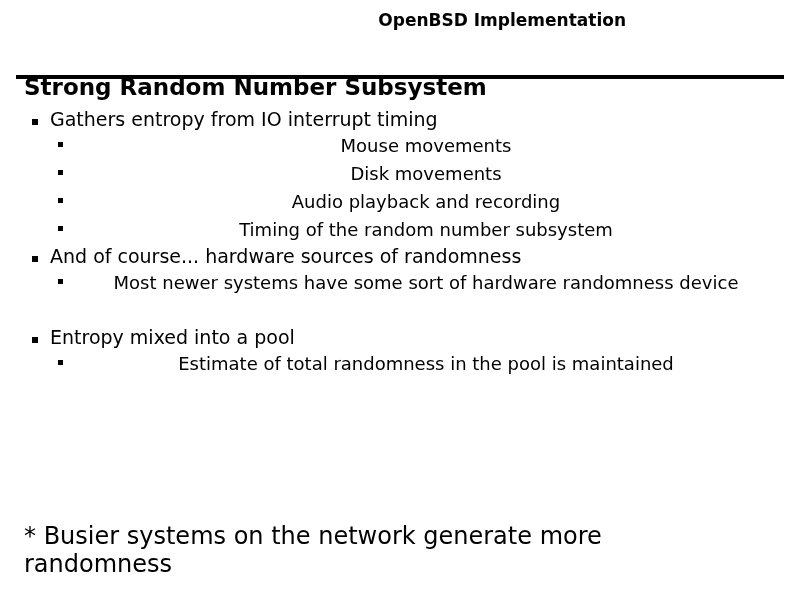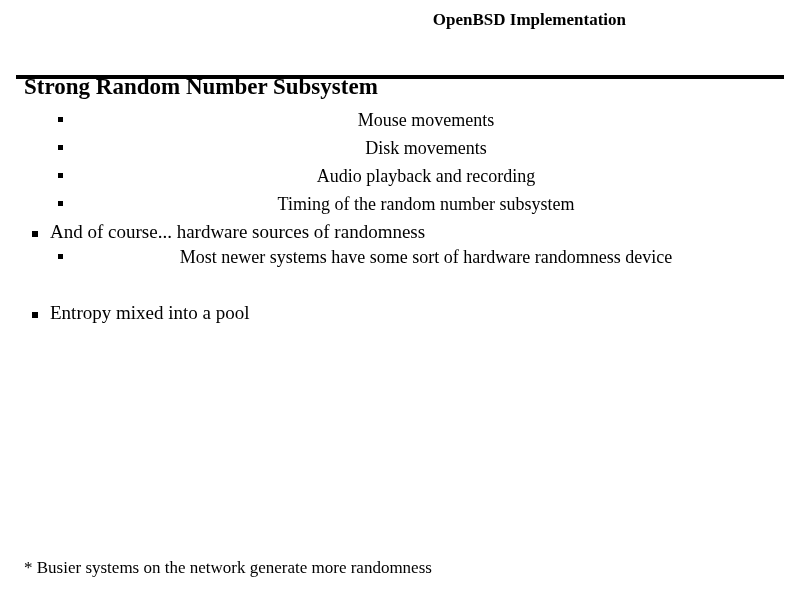--- a/index.html
+++ b/index.html
@@ -12,21 +12,20 @@
     background: #ffffff;
     font-family: "DejaVu Sans", sans-serif;
     color: #000000;
     overflow: hidden;
   }
   .slide {
     position: relative;
     width: 650px;
     height: 600px;
     box-sizing: border-box;
-    font-family: Liberation Serif, serif;
   }
   .header-right {
     position: absolute;
     top: 10px;
     right: 24px;
     font-size: 17px;
     font-weight: bold;
     letter-spacing: 0px;
   }
   .title {
@@ -96,36 +95,40 @@
     display: block;
     line-height: 1.28;
   }
   .spacer {
     height: 26px;
   }
   .footnote {
     position: absolute;
     left: 24px;
     bottom: 22px;
-    font-size: 17px;
+    font-size: 24px;
   }
 </style>
 </head>
 <body>
 
 <div class="slide">
 
   <div class="header-right">OpenBSD Implementation</div>
 
   <div class="title">Strong Random Number Subsystem</div>
   <div class="title-rule"></div>
 
   <div class="body">
     <ul>
 
+      <li class="lvl1">
+        <span class="bullet"></span>
+        <span class="text">Gathers entropy from IO interrupt timing</span>
+      </li>
       <ul class="sub">
         <li class="lvl2">
           <span class="bullet"></span>
           <span class="text">Mouse movements</span>
         </li>
         <li class="lvl2">
           <span class="bullet"></span>
           <span class="text">Disk movements</span>
         </li>
         <li class="lvl2">
@@ -148,19 +151,25 @@
           <span class="text">Most newer systems have some sort of hardware randomness device</span>
         </li>
       </ul>
 
       <li class="spacer"></li>
 
       <li class="lvl1">
         <span class="bullet"></span>
         <span class="text">Entropy mixed into a pool</span>
       </li>
+      <ul class="sub">
+        <li class="lvl2">
+          <span class="bullet"></span>
+          <span class="text">Estimate of total randomness in the pool is maintained</span>
+        </li>
+      </ul>
 
     </ul>
   </div>
 
   <div class="footnote">* Busier systems on the network generate more randomness</div>
 
 </div>
 
 </body></html>

